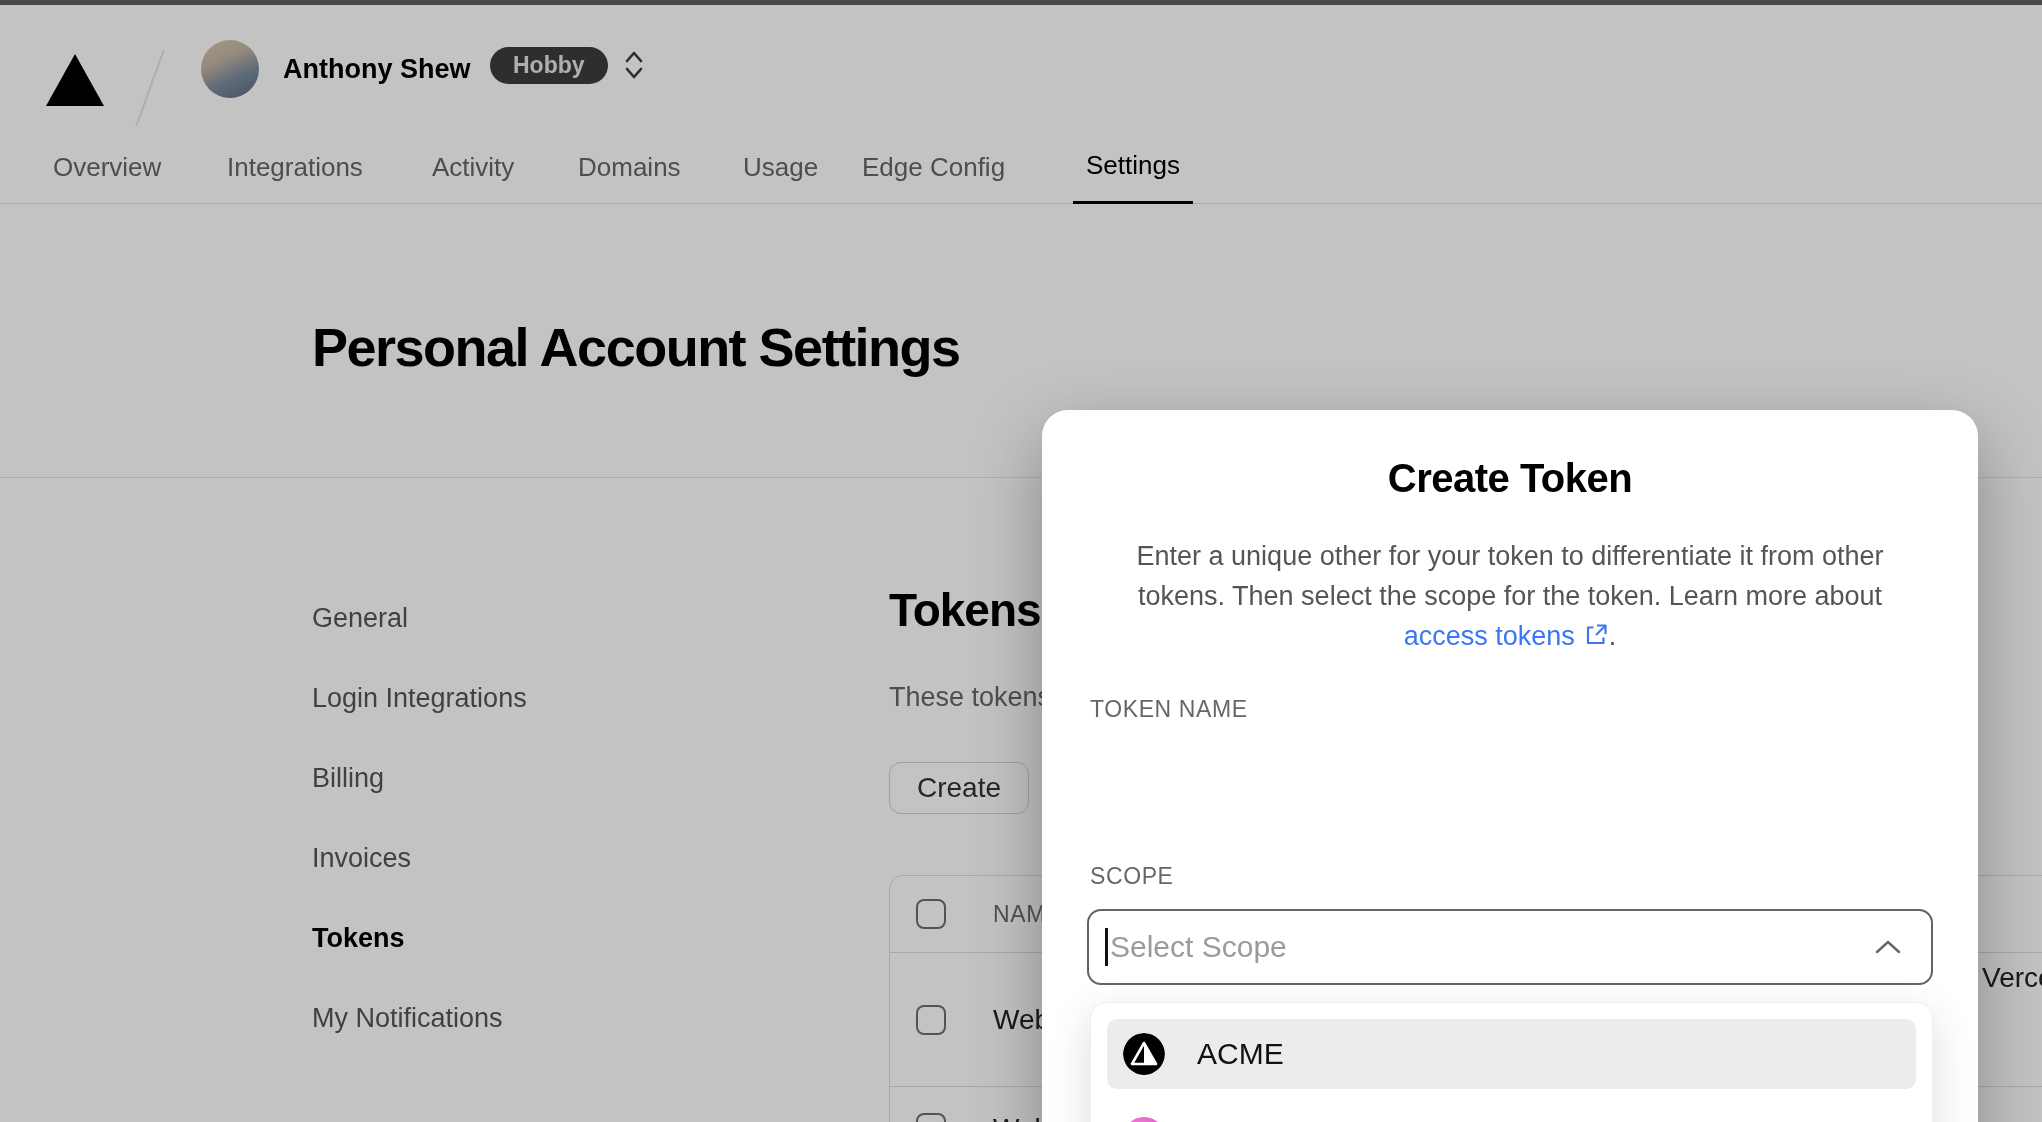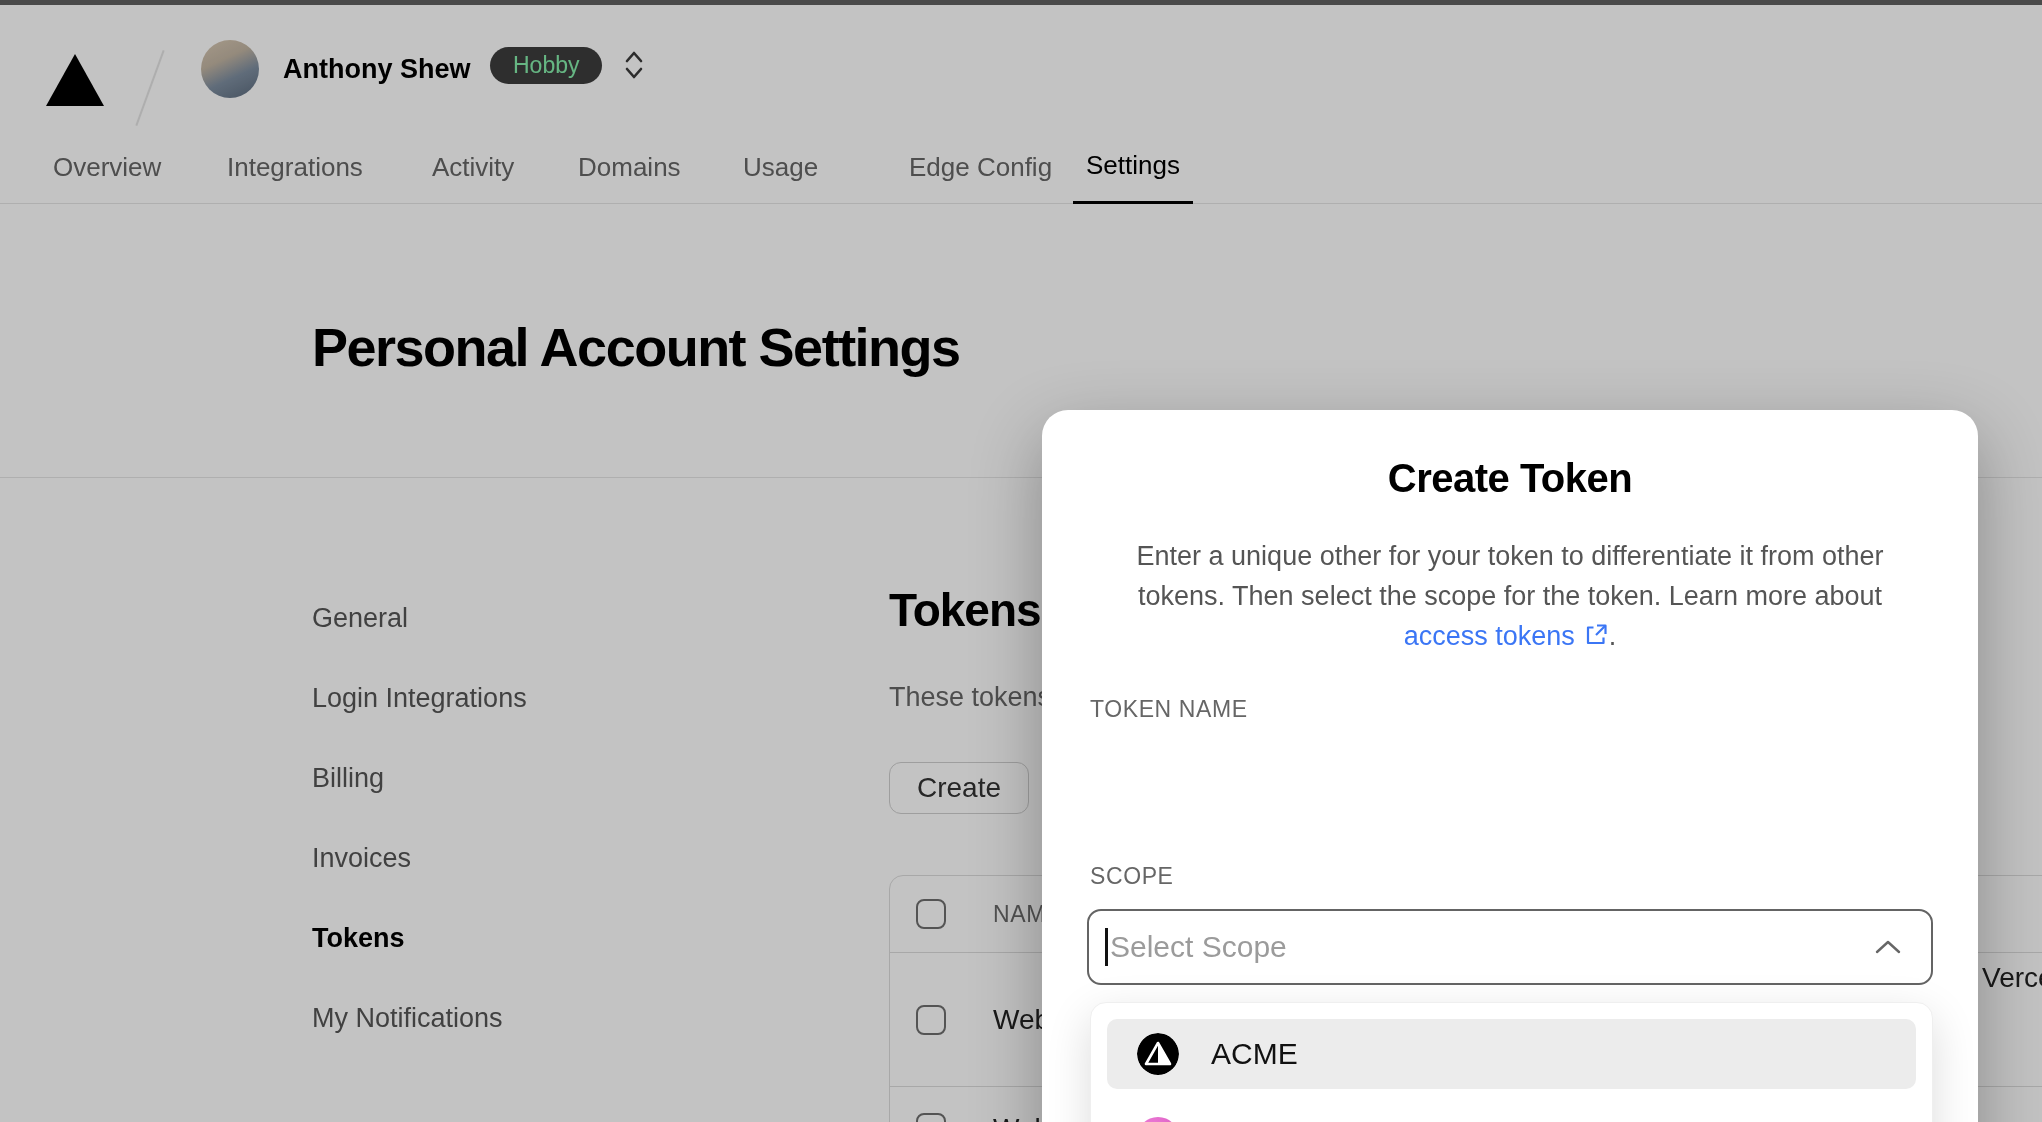--- a/index.html
+++ b/index.html
@@ -16,21 +16,21 @@
 
   .top-strip{position:absolute;top:0;left:0;width:2042px;height:5px;background:#4a4a4a;z-index:40;}
 
   
   .logo{position:absolute;left:46px;top:54px;width:58px;height:52px;}
   .slash{position:absolute;left:149px;top:48px;width:2px;height:80px;background:#e4e4e4;transform:rotate(20deg);}
   .avatar{position:absolute;left:201px;top:40px;width:58px;height:58px;border-radius:50%;
     background:linear-gradient(155deg,#d9c9b4 0%,#c2b5a3 35%,#7e8ea0 62%,#5c6b7d 100%);}
   .user-name{position:absolute;left:283px;top:52px;font-size:27px;font-weight:700;color:#000;line-height:34px;}
   .plan-badge{position:absolute;left:490px;top:47px;height:37px;padding:0 23px;border-radius:19px;
-    background:#3d3d3d;color:#86efac;font-size:23px;line-height:37px;font-weight:400;}
+    background:#3d3d3d;color:#e5e5e5;font-size:23px;line-height:37px;font-weight:700;}
   .selector{position:absolute;left:624px;top:50px;width:20px;height:30px;cursor:pointer;}
 
   
   .tabbar-line{position:absolute;left:0;top:203px;width:2042px;height:1px;background:#e5e5e5;}
   .tab{position:absolute;top:130px;height:74px;display:flex;align-items:center;
     font-size:26px;color:#666;cursor:pointer;box-sizing:border-box;}
   .tab.active{color:#000;font-weight:500;padding:0 13px;border-bottom:3px solid #000;}
 
   
   .hero-title{position:absolute;left:312px;top:316px;font-size:54px;font-weight:700;letter-spacing:-1.5px;color:#000;}
@@ -79,21 +79,21 @@
   .m-select{position:absolute;left:45px;top:499px;width:846px;height:76px;box-sizing:border-box;
     border:2px solid #646464;border-radius:14px;background:#fff;
     display:flex;align-items:center;padding-left:16px;cursor:text;}
   .caret{width:3px;height:38px;background:#111;flex:none;}
   .m-select-ph{margin-left:2px;font-size:30px;color:#9b9b9b;}
   .m-select .chev{position:absolute;right:28px;top:50%;transform:translateY(-50%);}
 
   .dropdown{position:absolute;left:48px;top:592px;width:843px;height:330px;box-sizing:border-box;
     background:#fff;border:1px solid #efefef;border-radius:16px;padding:16px;
     box-shadow:0 14px 45px rgba(0,0,0,0.14);}
-  .opt{display:flex;align-items:center;height:70px;border-radius:10px;padding-left:30px;cursor:pointer;}
+  .opt{display:flex;align-items:center;height:70px;border-radius:10px;padding-left:16px;cursor:pointer;}
   .opt.highlight{background:#ececec;}
   .opt + .opt{margin-top:14px;}
   .opt-avatar{width:42px;height:42px;border-radius:50%;flex:none;}
   .opt-avatar.pink{background:radial-gradient(circle at 35% 30%,#ee7ed8,#d44fba);}
   .opt-label{margin-left:32px;font-size:30px;color:#111;}
 </style>
 </head>
 <body>
 
 <div id="stage">
@@ -111,21 +111,21 @@
       <path d="M3 11 L10 3 L17 11" fill="none" stroke="#3a3a3a" stroke-width="2.6" stroke-linecap="round" stroke-linejoin="round"></path>
       <path d="M3 19 L10 27 L17 19" fill="none" stroke="#3a3a3a" stroke-width="2.6" stroke-linecap="round" stroke-linejoin="round"></path>
     </svg>
 
     <div class="tabbar-line"></div>
     <div class="tab" style="left:53px">Overview</div>
     <div class="tab" style="left:227px">Integrations</div>
     <div class="tab" style="left:432px">Activity</div>
     <div class="tab" style="left:578px">Domains</div>
     <div class="tab" style="left:743px">Usage</div>
-    <div class="tab" style="left:909px">Edge Config</div>
+    <div class="tab" style="left:862px">Edge Config</div>
     <div class="tab active" style="left:1073px">Settings</div>
 
     <div class="hero-title">Personal Account Settings</div>
     <div class="hero-divider"></div>
 
     <div class="side-nav">
       <div class="side-item">General</div>
       <div class="side-item">Login Integrations</div>
       <div class="side-item">Billing</div>
       <div class="side-item">Invoices</div>

